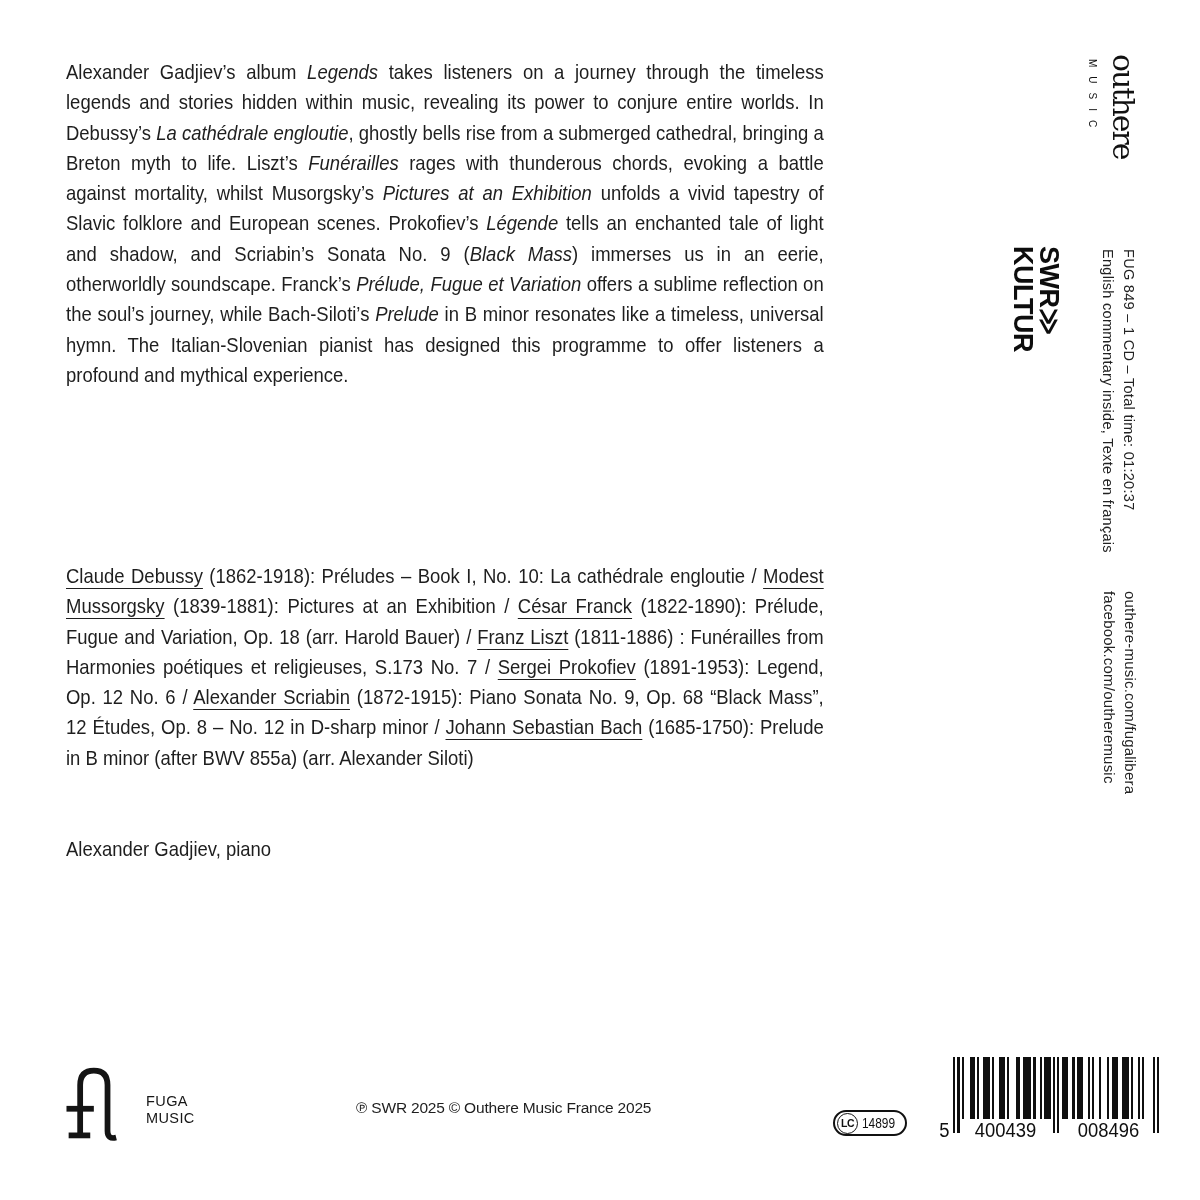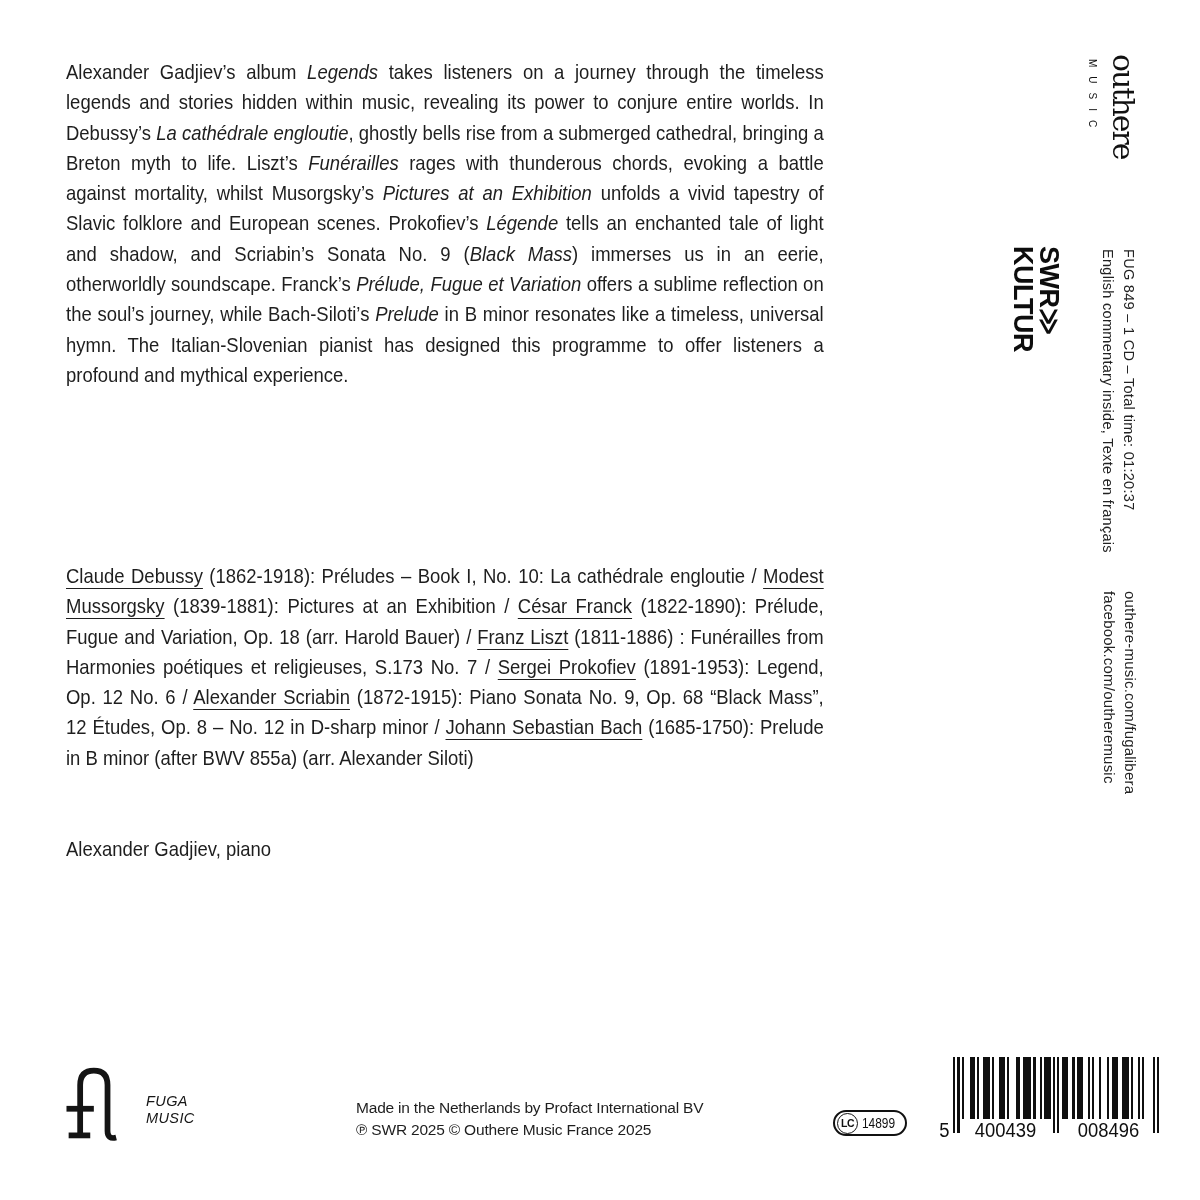--- a/index.html
+++ b/index.html
@@ -34,21 +34,21 @@
   .outhere-sub{
     font-size:10px;line-height:12px;letter-spacing:9px;margin-right:7px;
     padding-top:5px;color:#111;font-weight:500;
   }
   .swr-logo{left:1010px;top:246px;font-weight:700;font-size:27px;line-height:26px;letter-spacing:-0.5px;color:#0d0d0d;}
   .catalog-block{left:1097px;top:249px;font-size:14.5px;line-height:21px;letter-spacing:0.3px;color:#222;}
   .urls-block{left:1099px;top:591px;font-size:15px;line-height:21px;letter-spacing:0.2px;color:#222;}
   
   .fuga-logo{position:absolute;left:60px;top:1062px;display:flex;align-items:center;}
   .fuga-glyph{width:72px;height:82px;}
-  .fuga-text{margin-left:14px;font-size:14.5px;line-height:17px;letter-spacing:0.4px;color:#161616;margin-top:14px;font-style:italic;}
+  .fuga-text{margin-left:14px;font-size:14.5px;line-height:17px;letter-spacing:0.4px;color:#161616;margin-top:14px;}
   .madeby{position:absolute;left:356px;top:1097px;font-size:15.5px;line-height:21.5px;letter-spacing:-0.2px;color:#1e1e1e;}
   
   .lc-badge{
     position:absolute;left:833px;top:1110px;width:64px;height:22px;
     border:2px solid #111;border-radius:14px;display:flex;align-items:center;padding:0 3px;
   }
   .lc-circle{
     width:19px;height:19px;border:1.7px solid #111;border-radius:50%;
     display:flex;align-items:center;justify-content:center;
     font-size:10.5px;font-weight:600;letter-spacing:-0.5px;color:#111;flex:0 0 auto;margin-left:-1px;
@@ -101,21 +101,20 @@
       <path d="M9,63 L47,63"></path>
       <path d="M12,100 L42,100"></path>
     </svg>
     <div class="fuga-text">
       <div>FUGA</div>
       <div>MUSIC</div>
     </div>
   </div>
 
   <div class="madeby">
-    <div>Made in the Netherlands by Profact International BV</div>
     <div>℗ SWR 2025 © Outhere Music France 2025</div>
   </div>
 
   <div class="lc-badge">
     <div class="lc-circle">LC</div>
     <div class="lc-number">14899</div>
   </div>
 
   <div class="barcode">
     <div class="bc-bars">

